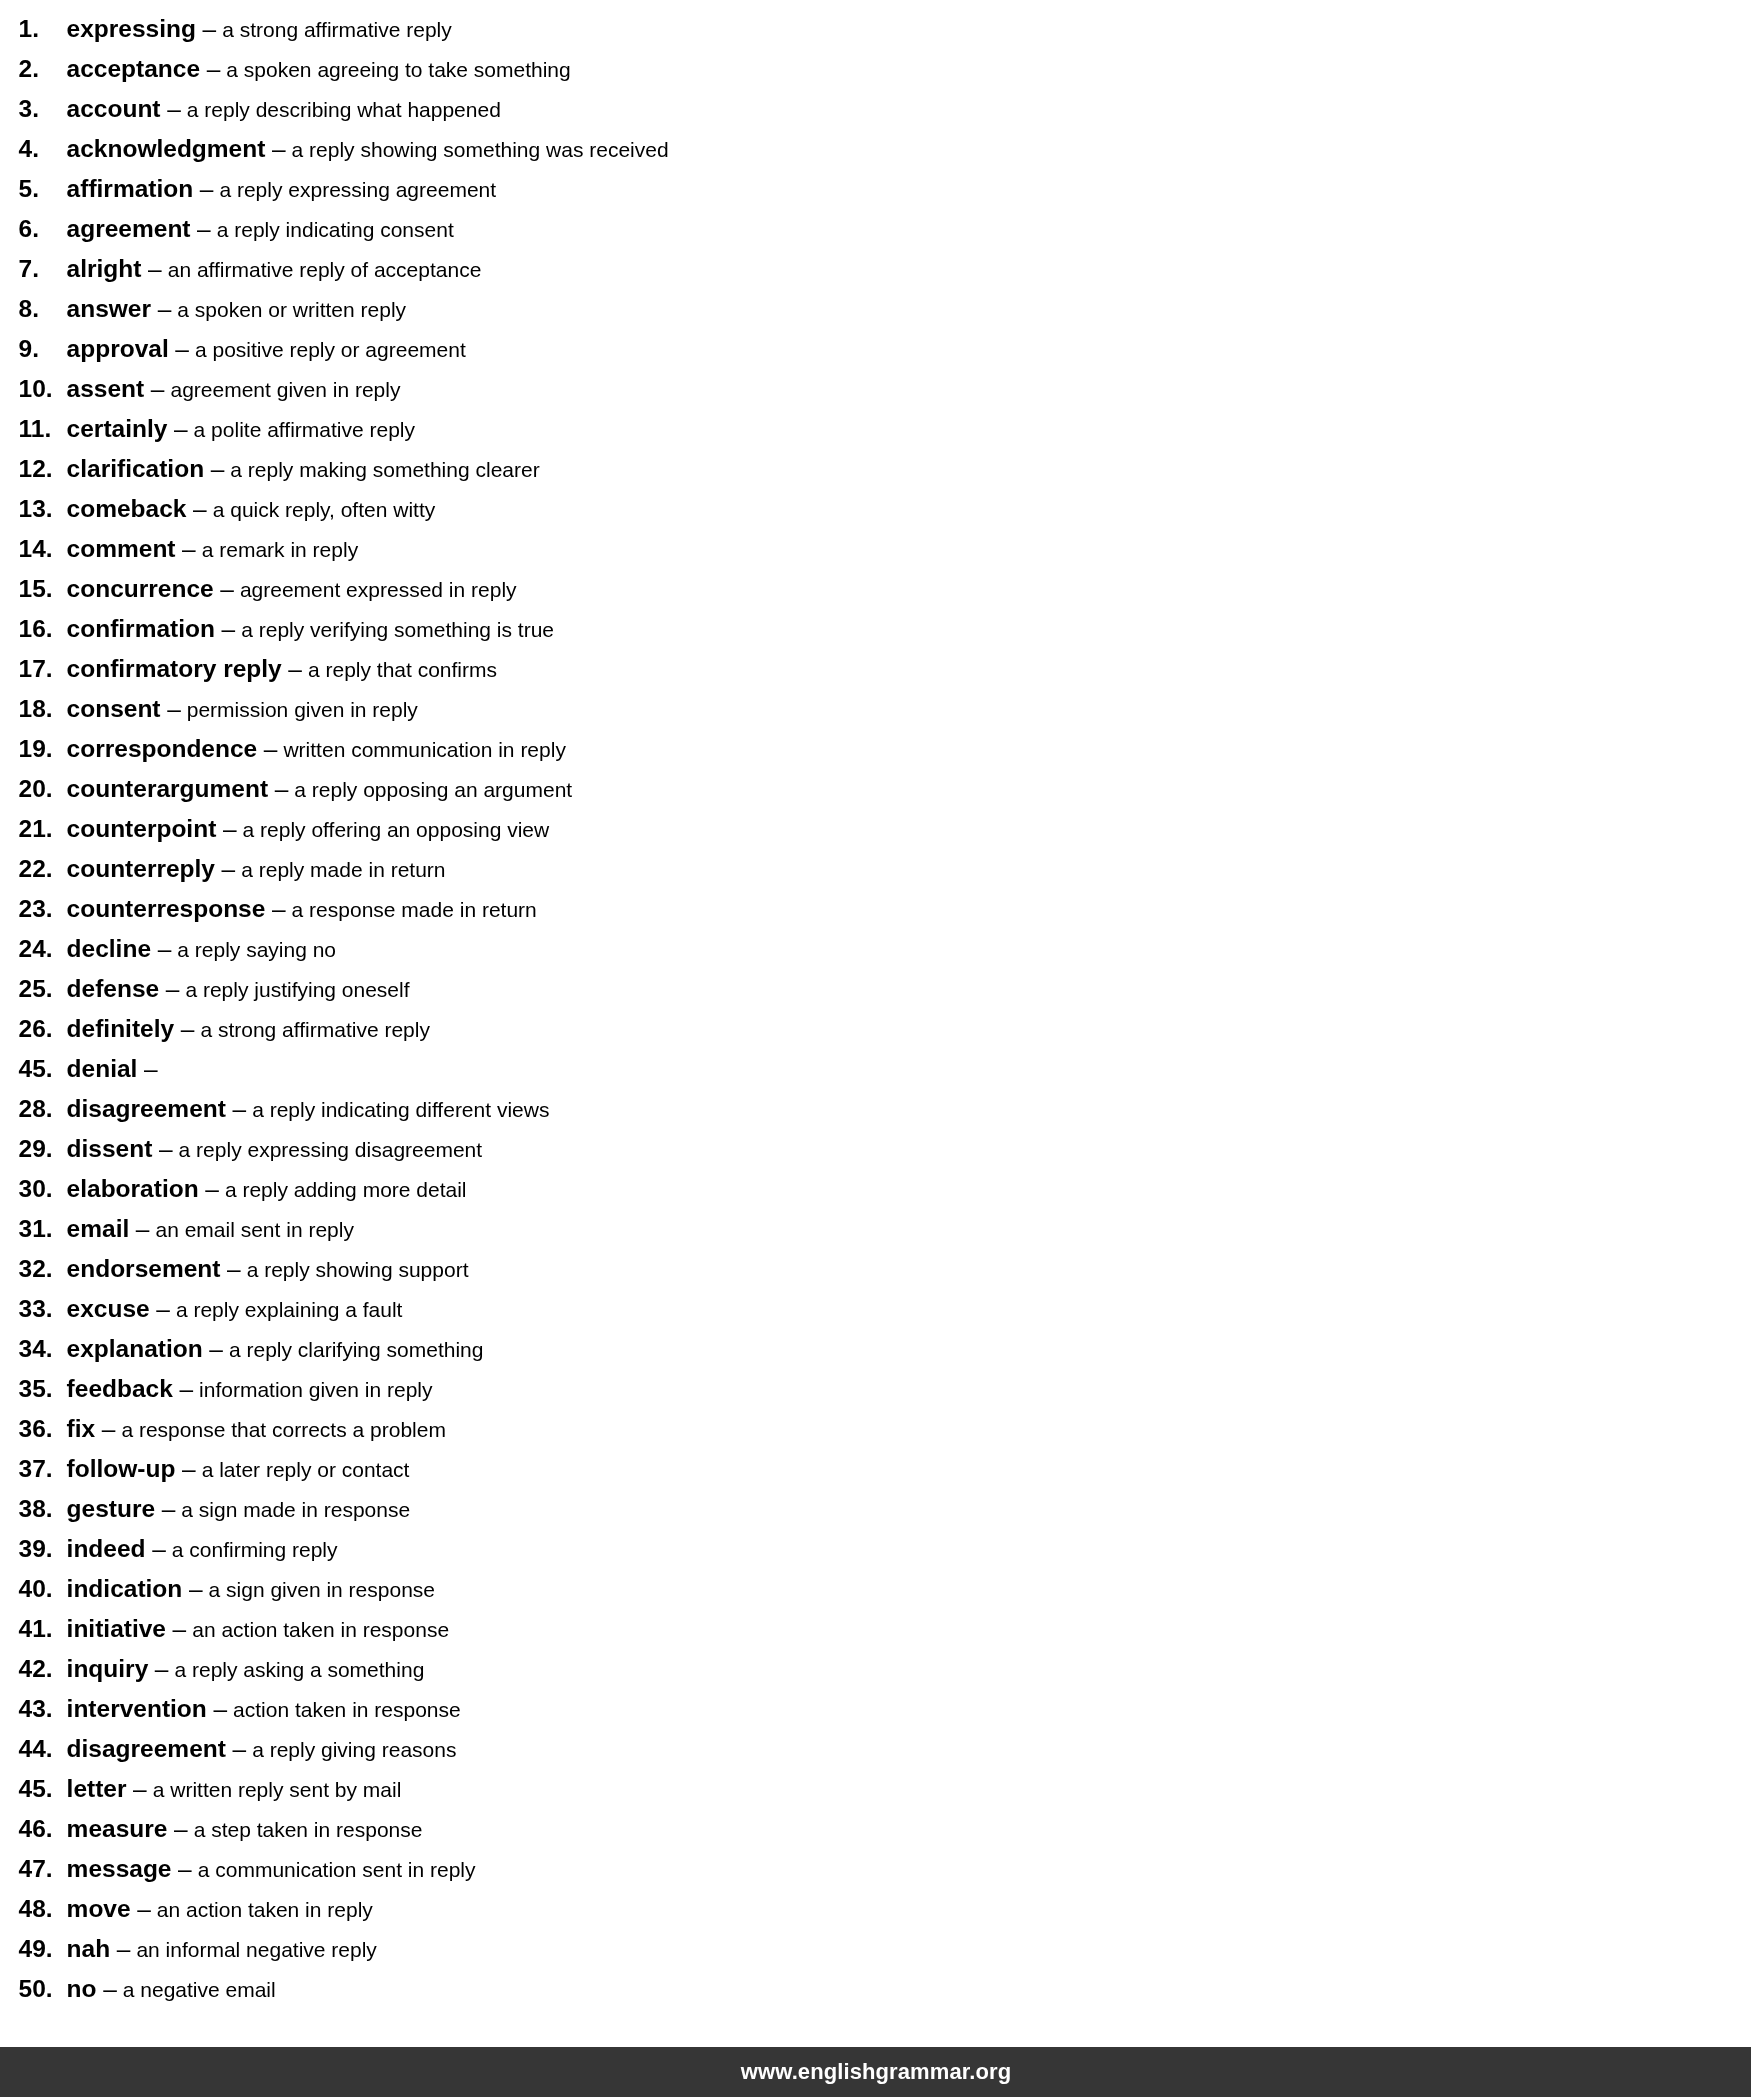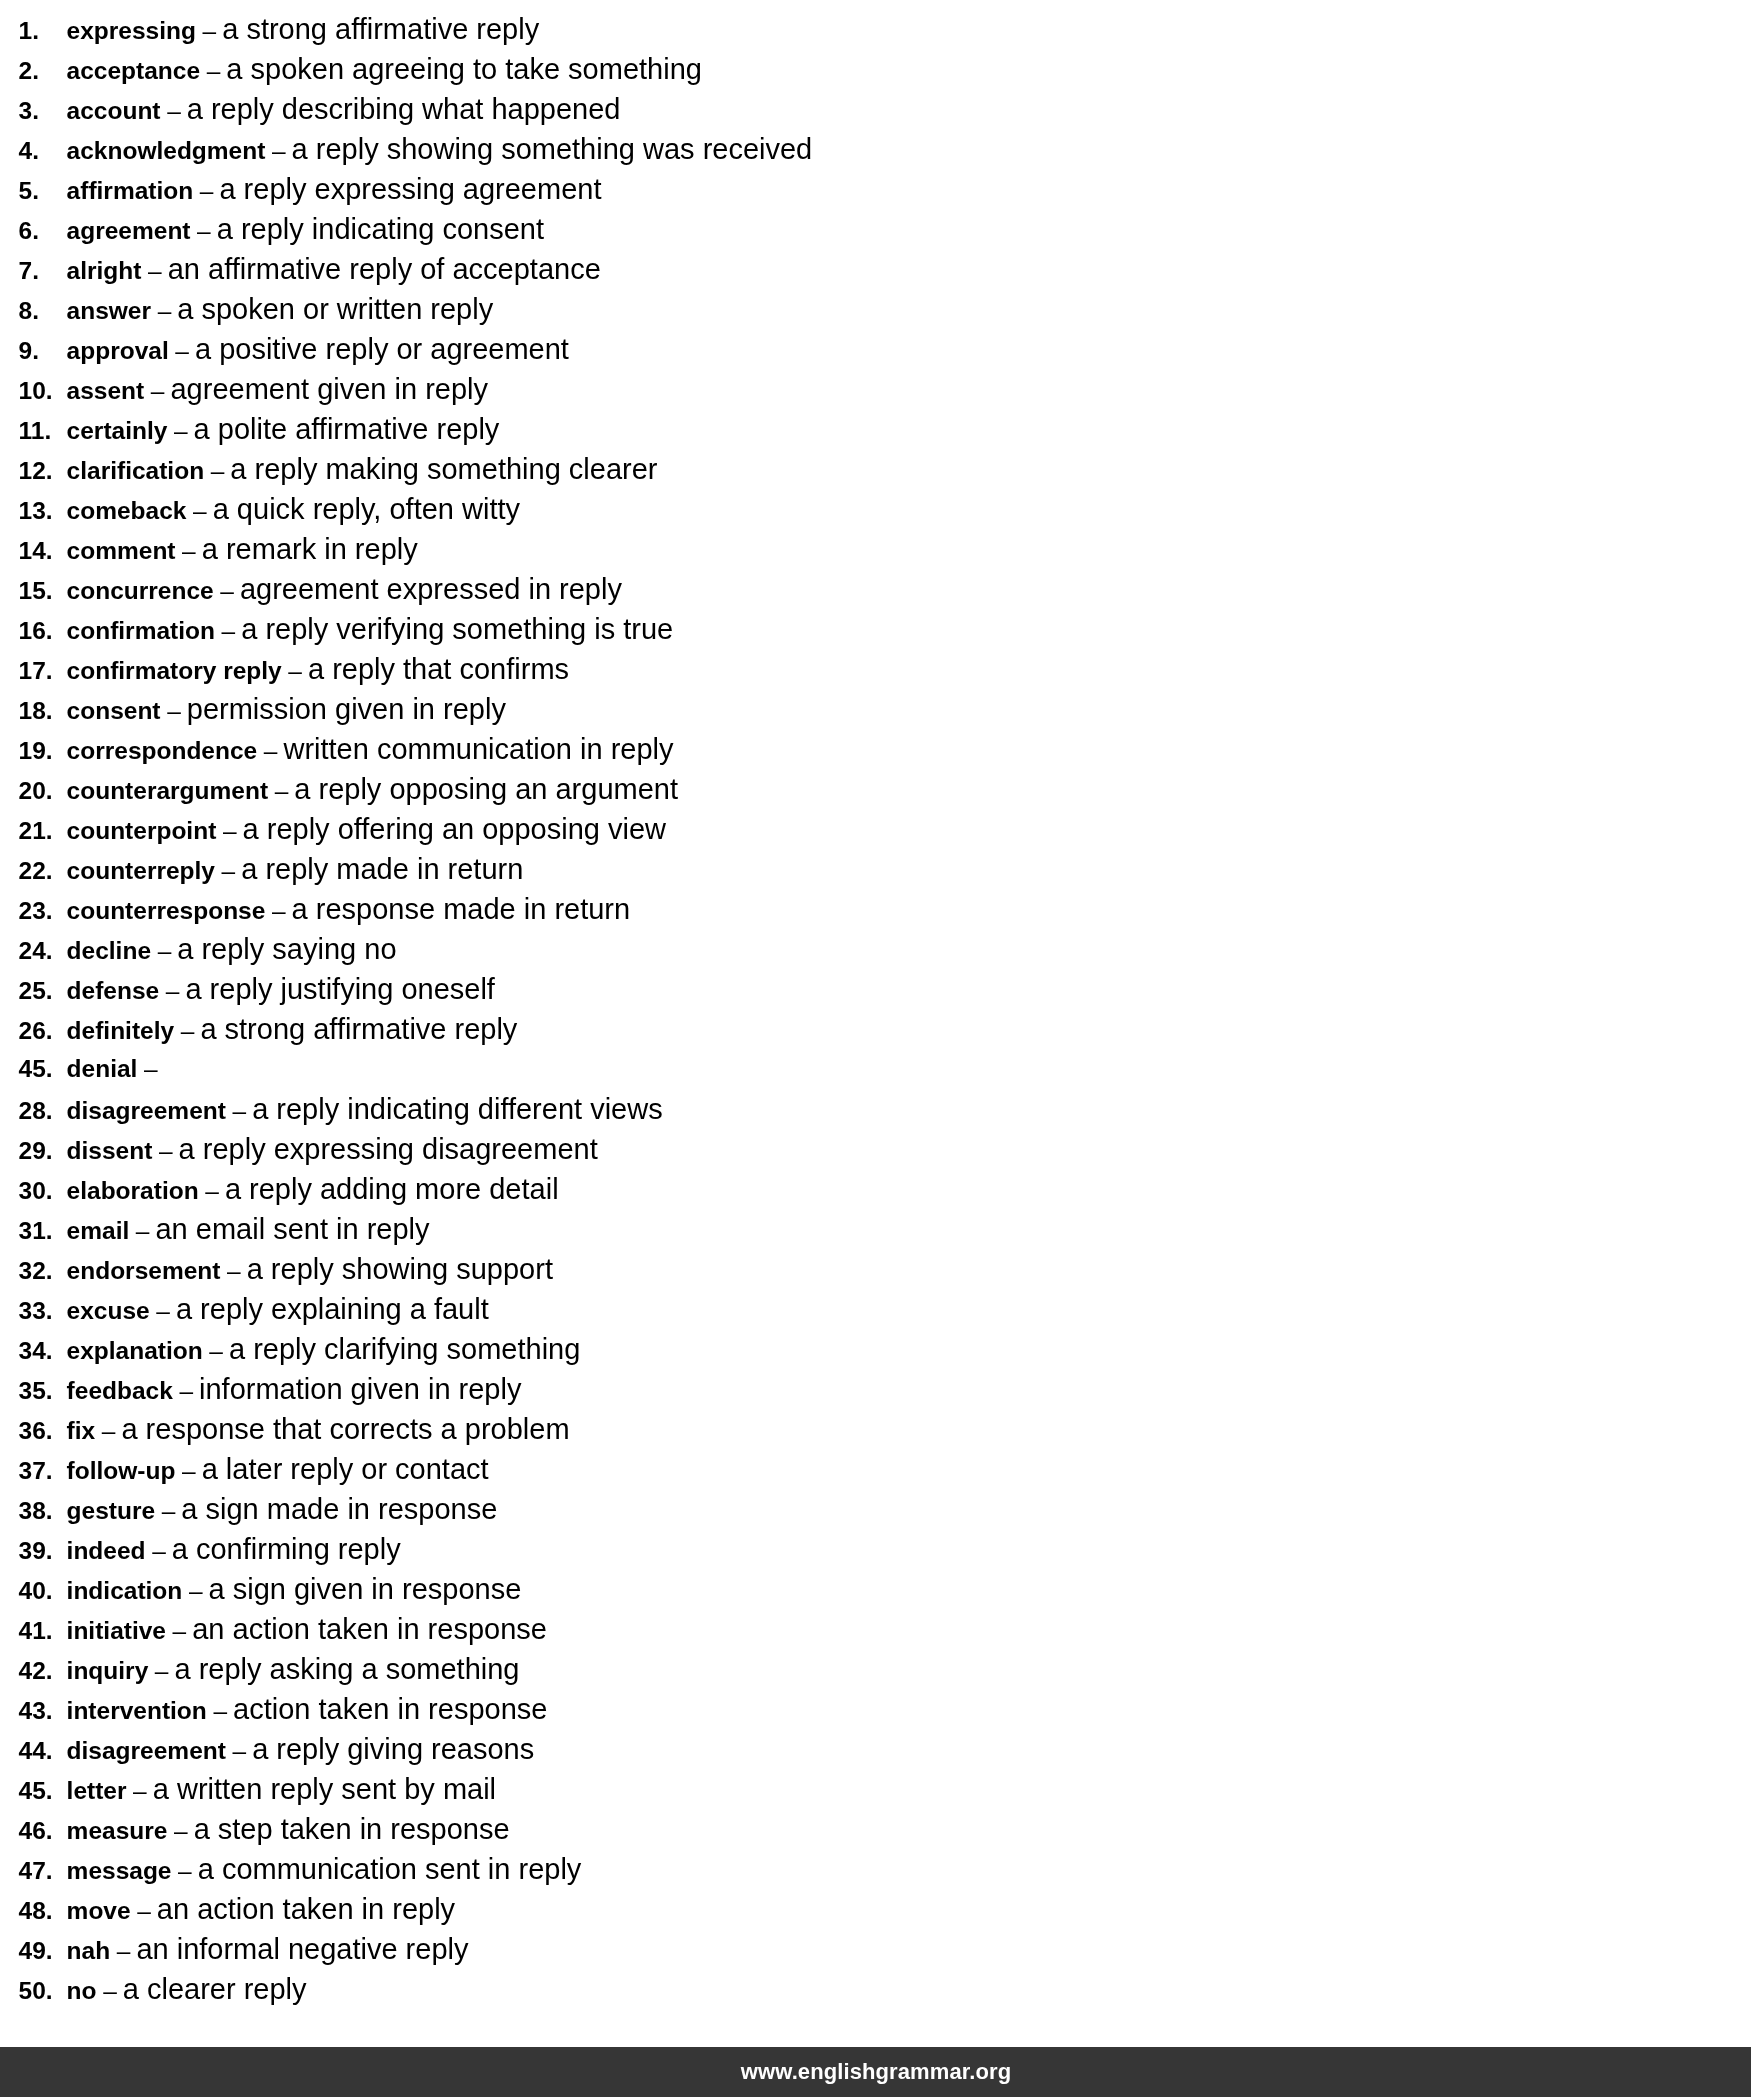--- a/index.html
+++ b/index.html
@@ -78,21 +78,21 @@
     font-weight: bold;
     font-size: 24.5px;
   }
   .entry .dash {
     font-weight: normal;
     font-size: 24.5px;
     padding: 0 6px 0 6.6px;
   }
   .entry .def {
     font-weight: normal;
-    font-size: 29px;
+    font-size: 21px;
   }
   #footer-bar {
     position: absolute;
     left: 0;
     bottom: 0;
     width: 1752px;
     height: 50px;
     background: #363636;
     display: flex;
     align-items: center;
@@ -402,21 +402,21 @@
         <div class="entry">
           <span class="num">49.</span>
           <span class="term">nah</span>
           <span class="dash">–</span>
           <span class="def">an informal negative reply</span>
         </div>
         <div class="entry">
           <span class="num">50.</span>
           <span class="term">no</span>
           <span class="dash">–</span>
-          <span class="def">a clearer reply</span>
+          <span class="def">a negative email</span>
         </div>
       </div>
     <div class="column col-right">
         <div class="entry"></div>
         <div class="entry"></div>
         <div class="entry"></div>
         <div class="entry"></div>
         <div class="entry"></div>
         <div class="entry"></div>
         <div class="entry"></div>

